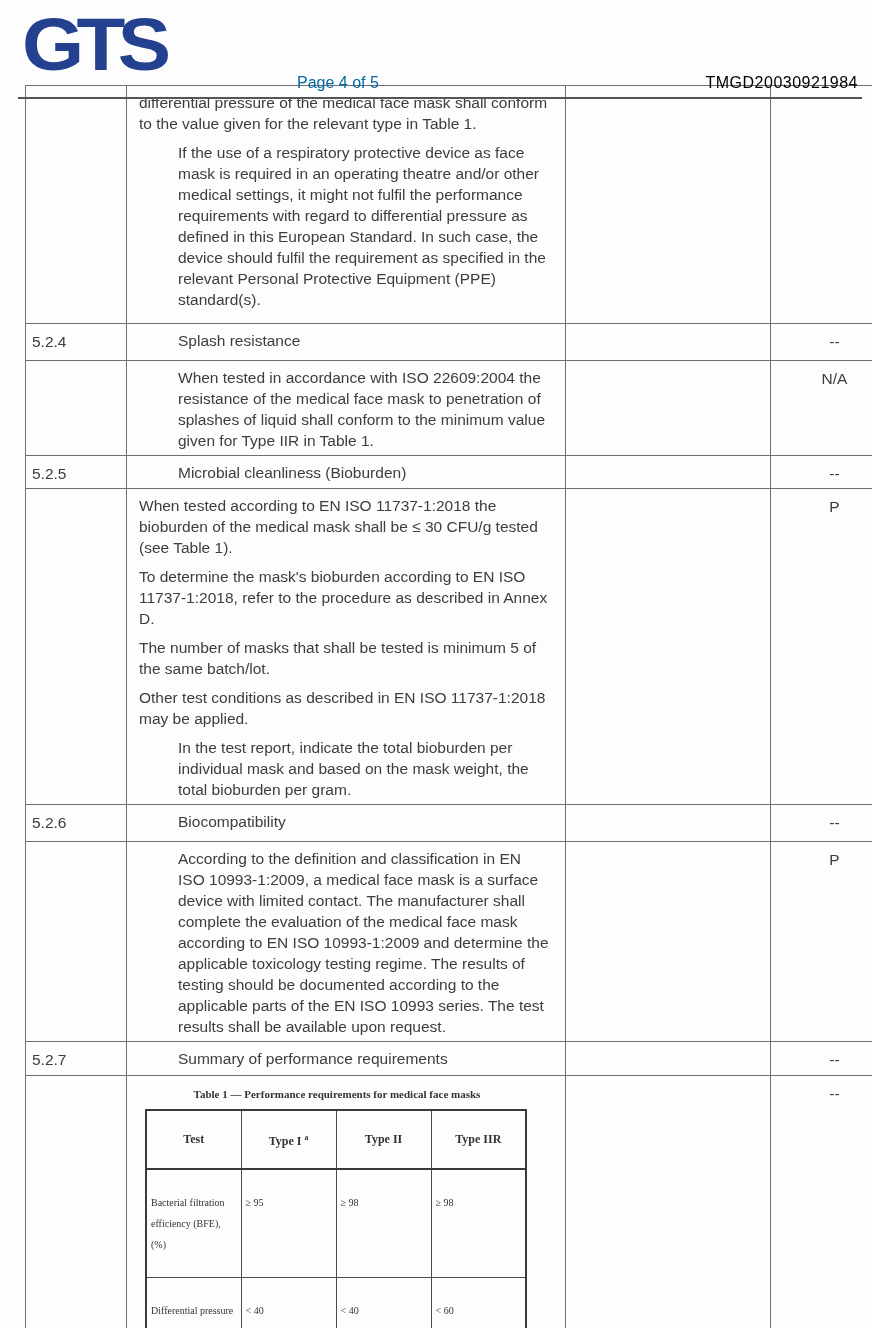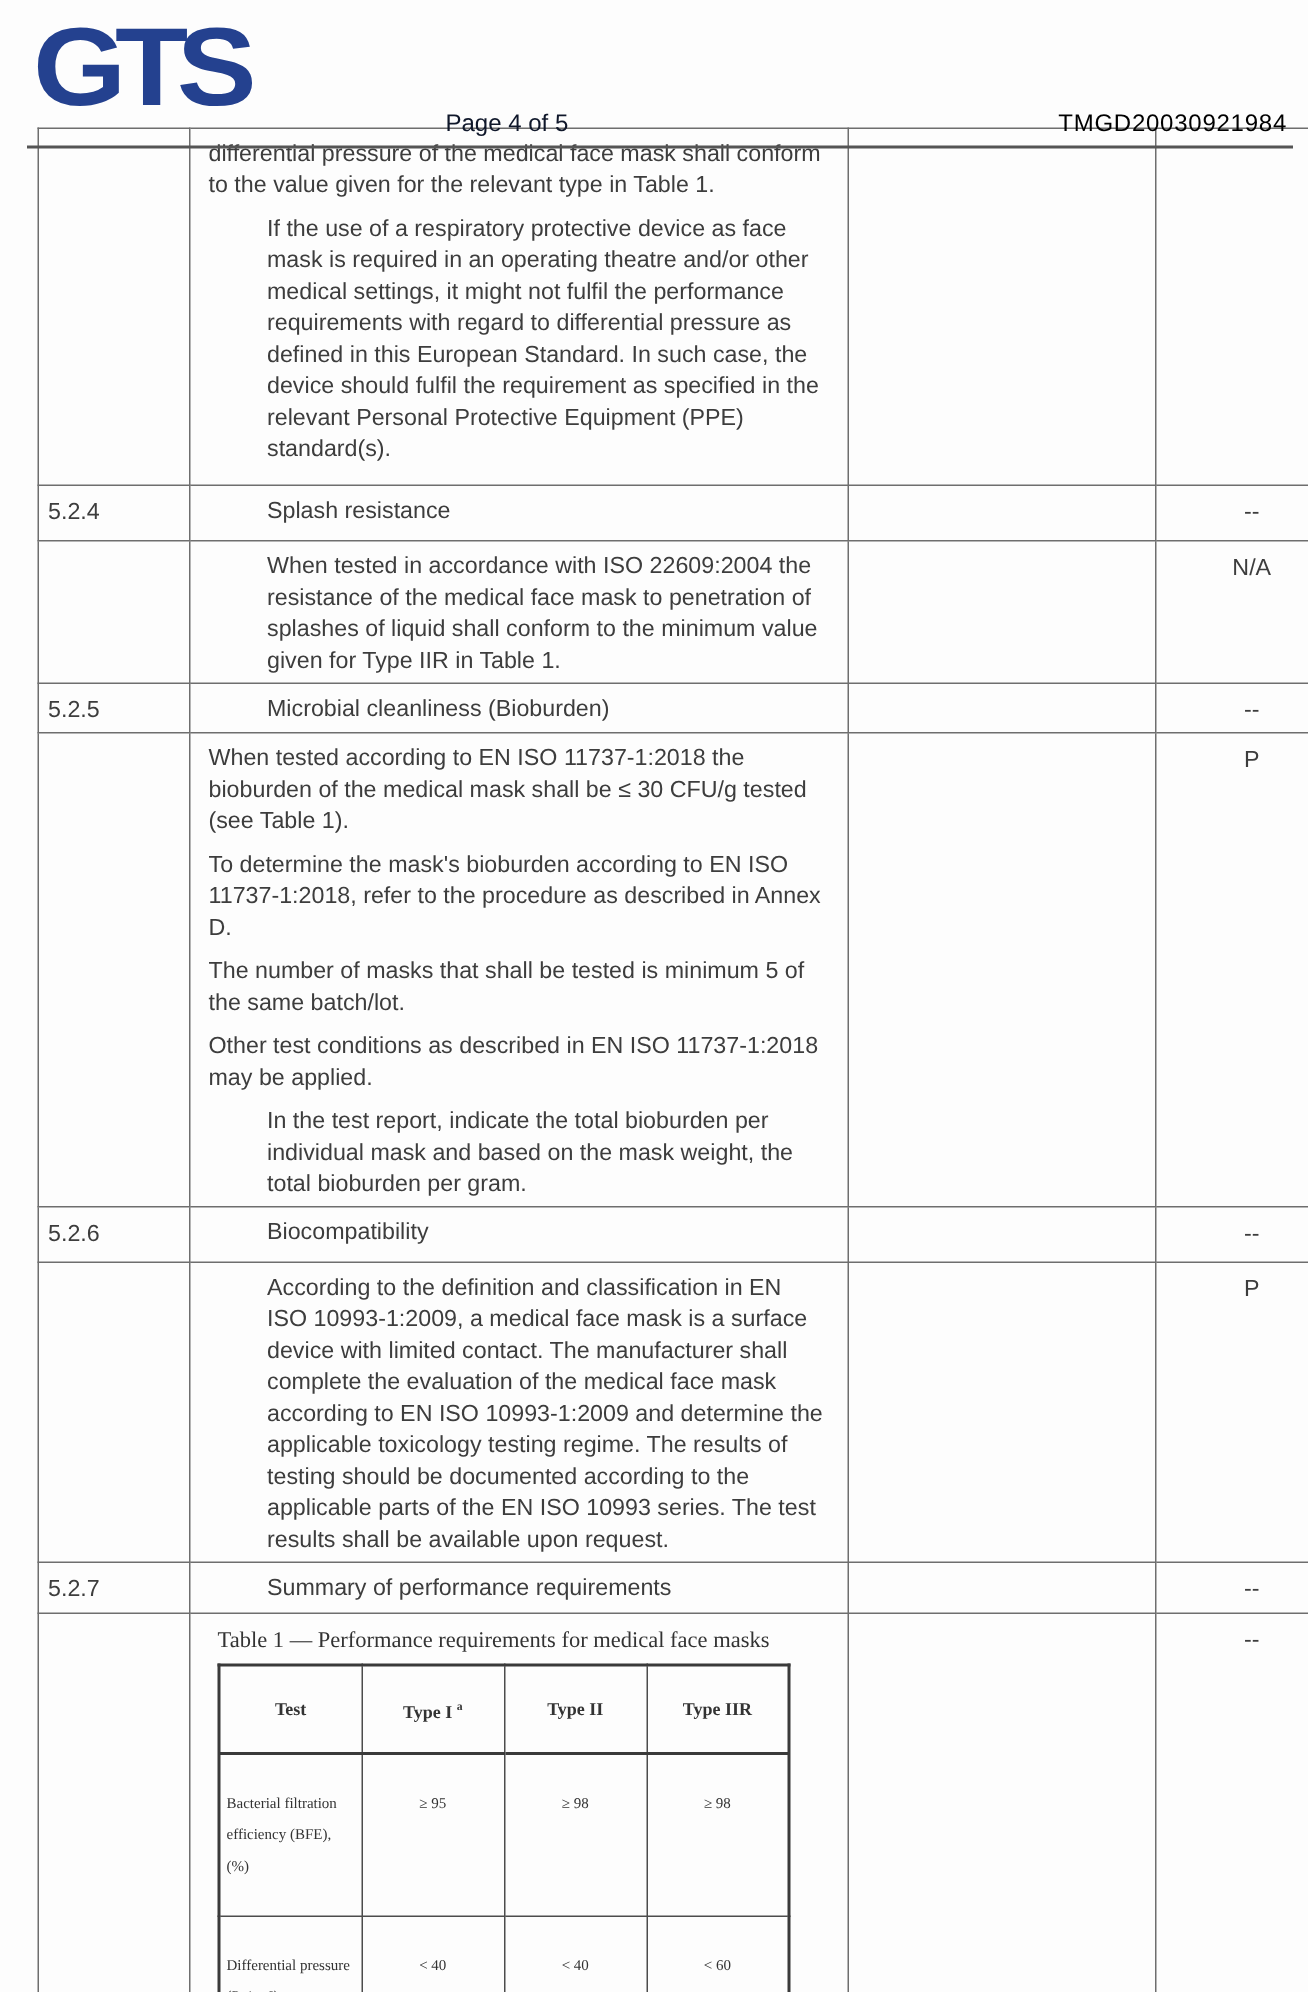--- a/index.html
+++ b/index.html
@@ -15,21 +15,21 @@
   .header{position:relative;height:78px;}
   .logo{
     position:absolute;left:22px;top:8px;
     font-family:"Liberation Sans", sans-serif;
     font-weight:900;font-size:74px;line-height:1;
     color:#24418f;letter-spacing:-7px;
     transform:scaleX(1.08);transform-origin:left;
   }
   .page-label{
     position:absolute;left:297px;top:74px;
-    font-size:16px;color:#0f172a;
+    font-size:16px;color:#0369a1;
   }
   .doc-number{
     position:absolute;right:14px;top:74px;
     font-size:16px;color:#000000;letter-spacing:0.5px;
   }
   .header-rule{
     position:absolute;left:18px;right:10px;top:97px;
     border-bottom:2px solid #555;
   }
   
@@ -47,36 +47,36 @@
   td.clause{width:90px;padding:7px 4px 0 6px;}
   td.body{width:410px;padding:6px 16px 4px 12px;}
   td.mid{width:202px;}
   td.res{width:125px;text-align:center;padding-top:7px;font-size:15.5px;}
   td.body p{margin:0 0 8px 0;}
   td.body p:last-child{margin-bottom:0;margin-left:39px;}
   
   .t1-wrap{margin:4px 0 0 18px;width:384px;}
   .t1-title{
     font-family:"Liberation Serif", serif;
-    font-weight:normal;font-size:15px;color:#333;
-    margin:2px 0 4px 0;
+    font-weight:bold;font-size:11px;color:#333;
+    text-align:center;margin:2px 0 4px 0;
   }
   table.t1{
     border-collapse:collapse;table-layout:fixed;width:382px;
     font-family:"Liberation Serif", serif;color:#333;
   }
   table.t1 td, table.t1 th{border:1px solid #4c4c4c;}
   table.t1{border:2px solid #3a3a3a;}
   table.t1 th{
     font-size:12px;font-weight:bold;text-align:center;
     padding:16px 2px;border-bottom:2px solid #3a3a3a;
   }
   table.t1 td{font-size:10px;padding:22px 4px;}
   td.t1-test{text-align:left;width:110px;line-height:1.45;}
-  td.t1-val{text-align:center;width:90px;vertical-align:middle;}
+  td.t1-val{text-align:left;width:90px;vertical-align:middle;}
   tr.t1-row{height:36px;}
   sup{font-size:0.65em;}
 </style>
 </head>
 <body>
 
 <div class="header">
   <div class="logo">GTS</div>
   <div class="page-label">Page 4 of 5</div>
   <div class="doc-number">TMGD20030921984</div>

